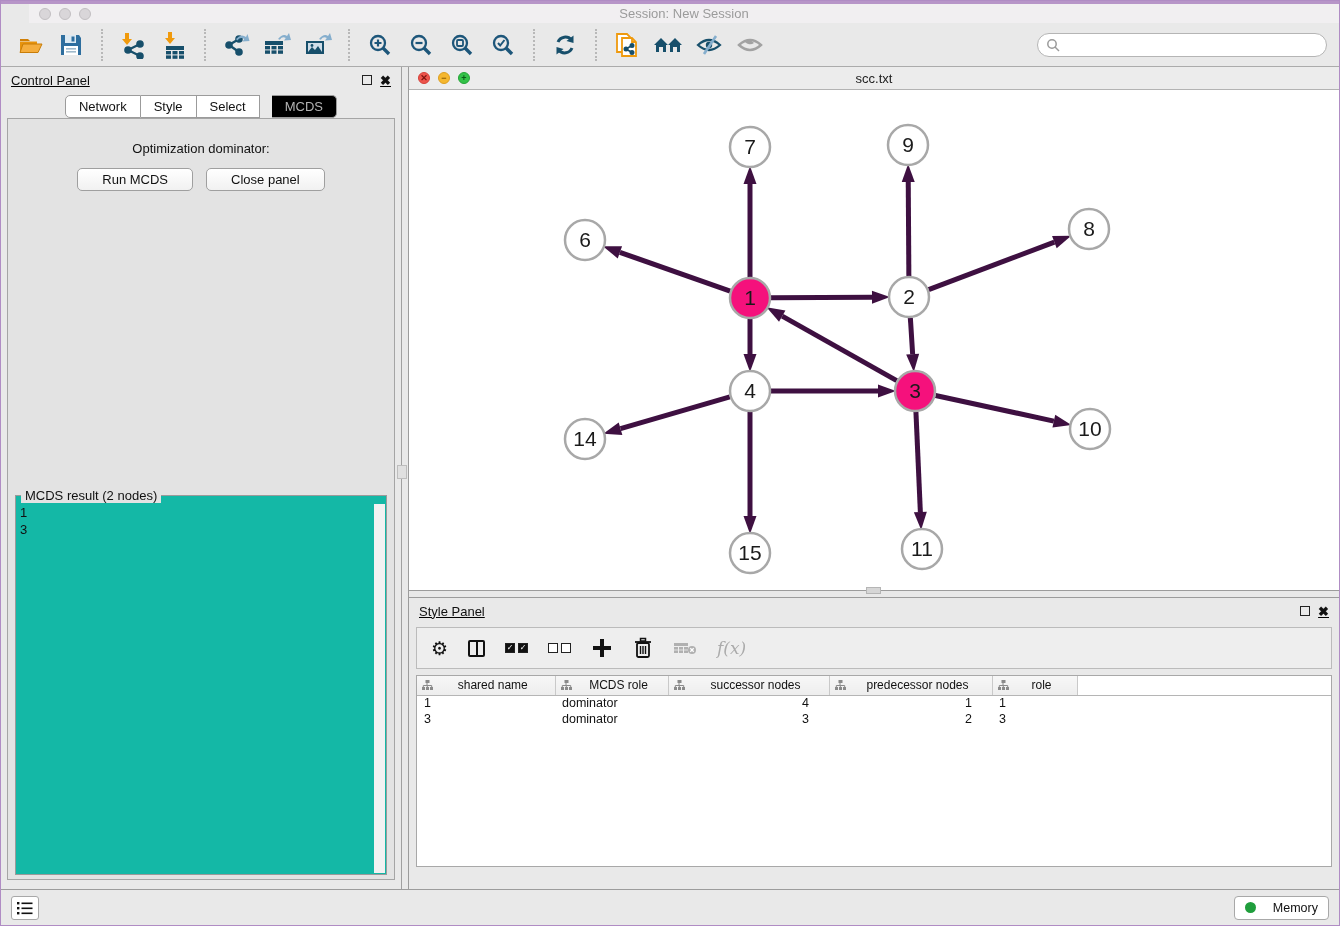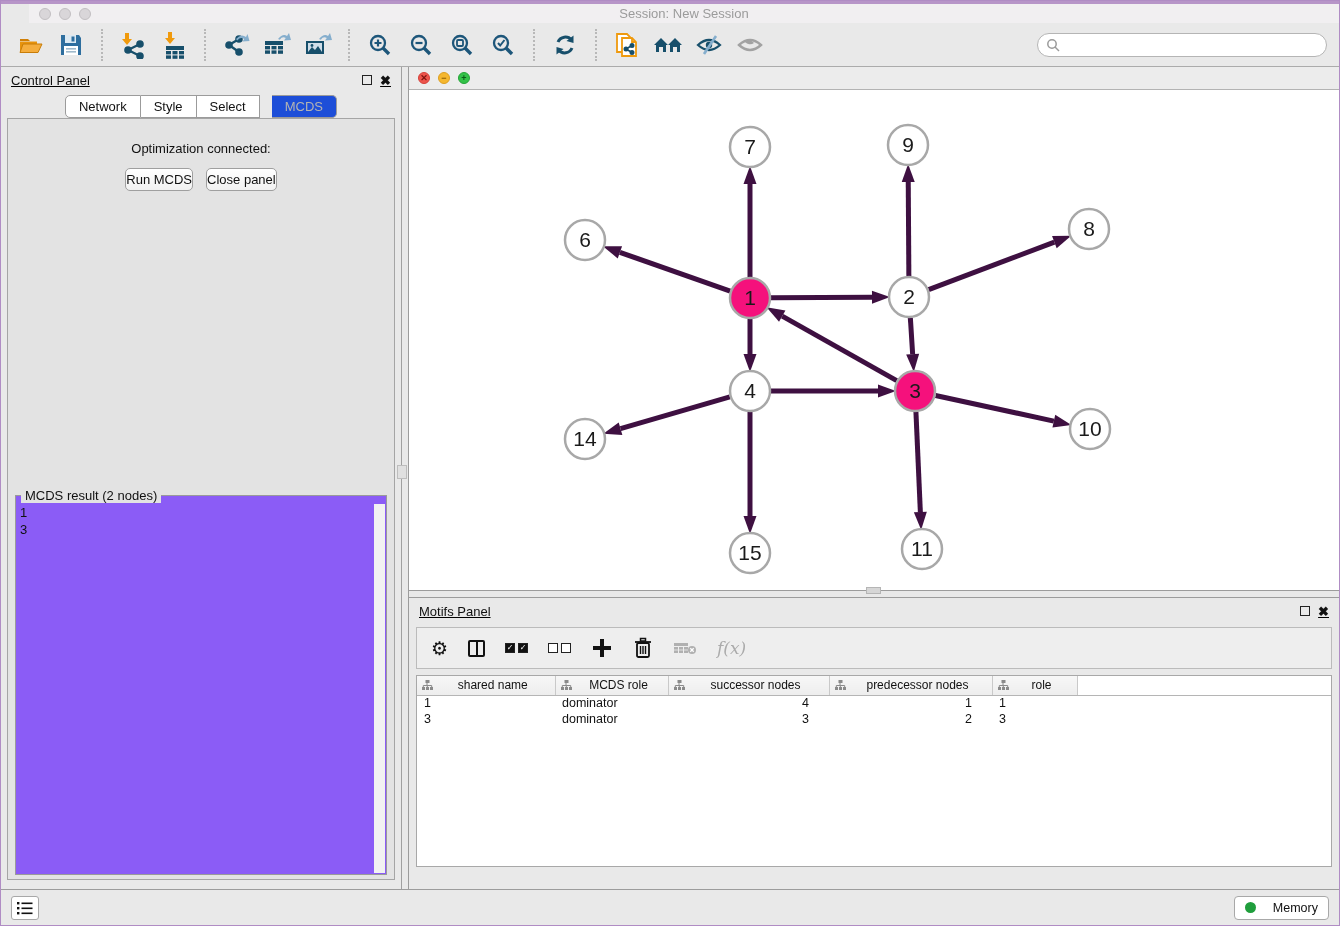--- a/index.html
+++ b/index.html
@@ -28,30 +28,30 @@
   .panel-hd { height:26px; display:flex; align-items:center; padding:0 10px; flex:none;text-decoration:underline; }
   .panel-hd .ph-title { font-size:13px; color:#111; }
   .panel-hd .ph-icons { margin-left:auto; display:flex; align-items:center; gap:8px; }
   .float-box { width:10px; height:10px; border:1.5px solid #222; }
   .close-x { font-size:13px; font-weight:bold; color:#111; line-height:1; }
   .cp-tabs { display:flex; justify-content:center; margin:2px 0 0; flex:none; }
   .tabrow { display:inline-flex;align-items:flex-end; }
   .tab { background:#fff; border:1px solid #9b9b9b; border-left:none; padding:3px 13px; font-size:13px; color:#111; white-space:nowrap; }
   .tab:first-child { border-left:1px solid #9b9b9b; border-radius:5px 0 0 5px; }
   .tab:last-child { border-radius:0 5px 5px 0; }
-  .tab.selected { background:#1d4ed8; color:#b3b3b3;margin-left:12px; }
+  .tab.selected { background:#000000; color:#b3b3b3;margin-left:12px; }
   .cp-content { flex:1; margin:0 6px 9px; border:1px solid #a5a5a5; background:#e3e3e3; display:flex; flex-direction:column; align-items:center; padding:22px 0 4px; min-height:0; }
   .opt-label { font-size:13px; color:#111; }
   .cp-select { margin-top:11px; width:312px; height:23px; background:#fff; border:1px solid #9f9f9f; border-radius:5px; display:flex; align-items:center; padding:0 6px 0 10px; font-size:13px; color:#111; }
   .stepper { margin-left:auto; display:flex; flex-direction:column; gap:1px; align-items:center; }
   .stepper svg { display:block; }
   .cp-buttons { margin-top:12px; display:flex; gap:13px; }
-  .btn { background:linear-gradient(#ffffff,#f1f1f1); border:1px solid #9f9f9f; border-radius:5px; padding:3px 0; font-size:13px; color:#111; font-family:"Liberation Sans",sans-serif; }
+  .btn { background:linear-gradient(#ffffff,#f1f1f1); border:1px solid #9f9f9f; border-radius:5px; padding:3px 24px; font-size:13px; color:#111; font-family:"Liberation Sans",sans-serif; }
   .cp-spacer { flex:1; }
-  .result-group { width:372px; height:380px; border:1px solid #9a9a9a; position:relative; background:#8b5cf6; flex:none; }
+  .result-group { width:372px; height:380px; border:1px solid #9a9a9a; position:relative; background:#14b8a6; flex:none; }
   .result-legend { position:absolute; top:-8px; left:5px; background:#e3e3e3; padding:0 4px; font-size:13px; color:#111; }
   .result-text { position:absolute; inset:8px 12px 1px 4px; font-size:13px; color:#111; white-space:pre-line; line-height:17px; }
   .result-scroll { position:absolute; top:8px; right:1px; bottom:1px; width:11px; background:#f2f2f2; }
 
   
   .vsplit { width:8px; flex:none; background:#e9e9e9; border-left:1px solid #a0a0a0; border-right:1px solid #9c9c9c; position:relative; }
   .vsplit .handle { position:absolute; top:398px; left:-5px; width:10px; height:14px; background:#e0e0e0; border:1px solid #bdbdbd; }
 
   
   .rightcol { flex:1; display:flex; flex-direction:column; min-width:0; }
@@ -283,21 +283,21 @@
       </div>
       <div class="cp-tabs">
         <div class="tabrow" id="cp-tabrow">
             <div class="tab">Network</div>
             <div class="tab">Style</div>
             <div class="tab">Select</div>
             <div class="tab selected">MCDS</div>
           </div>
       </div>
       <div class="cp-content">
-        <div class="opt-label">Optimization connected:</div>
+        <div class="opt-label">Optimization dominator:</div>
         <div class="cp-buttons">
           <button class="btn">Run MCDS</button>
           <button class="btn">Close panel</button>
         </div>
         <div class="cp-spacer"></div>
         <div class="result-group">
           <div class="result-legend">MCDS result (2 nodes)</div>
           <div class="result-text" id="result-text">1
 3</div>
           <div class="result-scroll"></div>
@@ -311,20 +311,21 @@
 
     <div class="rightcol">
 
       <div class="netwin">
         <div class="net-titlebar">
           <div class="net-lights">
             <div class="nlight nl-red">✕</div>
             <div class="nlight nl-yellow">−</div>
             <div class="nlight nl-green">+</div>
           </div>
+          <div class="title">scc.txt</div>
         </div>
         <div class="net-canvas">
           <svg id="graph-svg" width="930" height="499" viewBox="0 0 930 499">
               <line x1="341" y1="187" x2="341" y2="94" stroke="#3e1041" stroke-width="5"></line>
               <polygon points="341,76 347.5,94 334.5,94" fill="#3e1041"></polygon>
               <line x1="321.18835217887363" y1="201.03590561439194" x2="210.9062366372227" y2="162.27007106035705" stroke="#3e1041" stroke-width="5"></line>
               <polygon points="193.92482421911436,156.30084730126444 213.06178966133947,156.13789435381793 208.7506836131059,168.40224776689618" fill="#3e1041"></polygon>
               <line x1="361.99958468064904" y1="207.86792714037327" x2="463.00073175314213" y2="207.2326998002947" stroke="#3e1041" stroke-width="5"></line>
               <polygon points="481.00037576512705,207.11949449204323 463.0416114477885,213.73257124906704 462.95985205849576,200.7328283515224" fill="#3e1041"></polygon>
               <line x1="341" y1="229" x2="341" y2="264" stroke="#3e1041" stroke-width="5"></line>
@@ -371,21 +372,21 @@
               <text x="341" y="470" text-anchor="middle" font-size="21" fill="#1a1a1a" font-family="&quot;Liberation Sans&quot;, sans-serif">15</text>
               <circle cx="513" cy="459" r="20" fill="#ffffff" stroke="#a8a8a8" stroke-width="2.5"></circle>
               <text x="513" y="466" text-anchor="middle" font-size="21" fill="#1a1a1a" font-family="&quot;Liberation Sans&quot;, sans-serif">11</text>
             </svg>
         </div>
         <div class="net-grip"></div>
       </div>
 
       <div class="tpanel">
         <div class="panel-hd">
-          <span class="ph-title">Motifs Panel</span>
+          <span class="ph-title">Style Panel</span>
           <span class="ph-icons">
             <span class="float-box"></span>
             <span class="close-x">✖</span>
           </span>
         </div>
         <div class="tp-toolbar">
           <span class="gear-glyph">⚙</span>
           <span class="cols-icon"></span>
           <span class="cb-pair">
             <span class="cb checked">✓</span>

